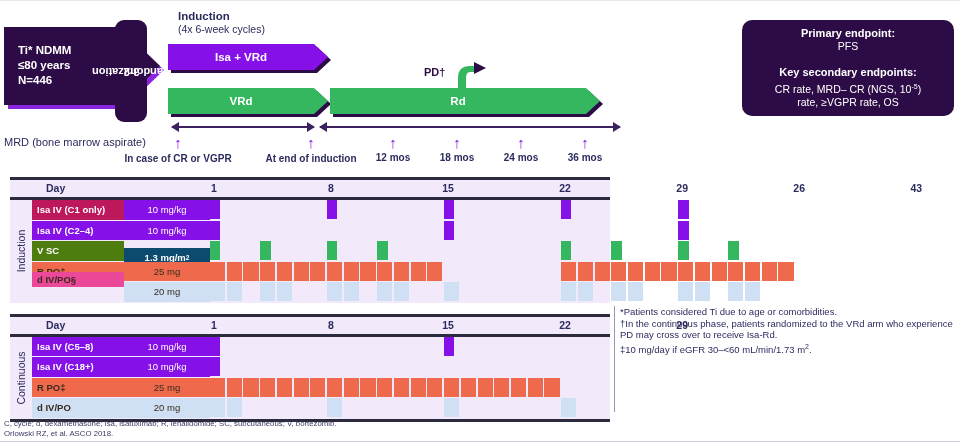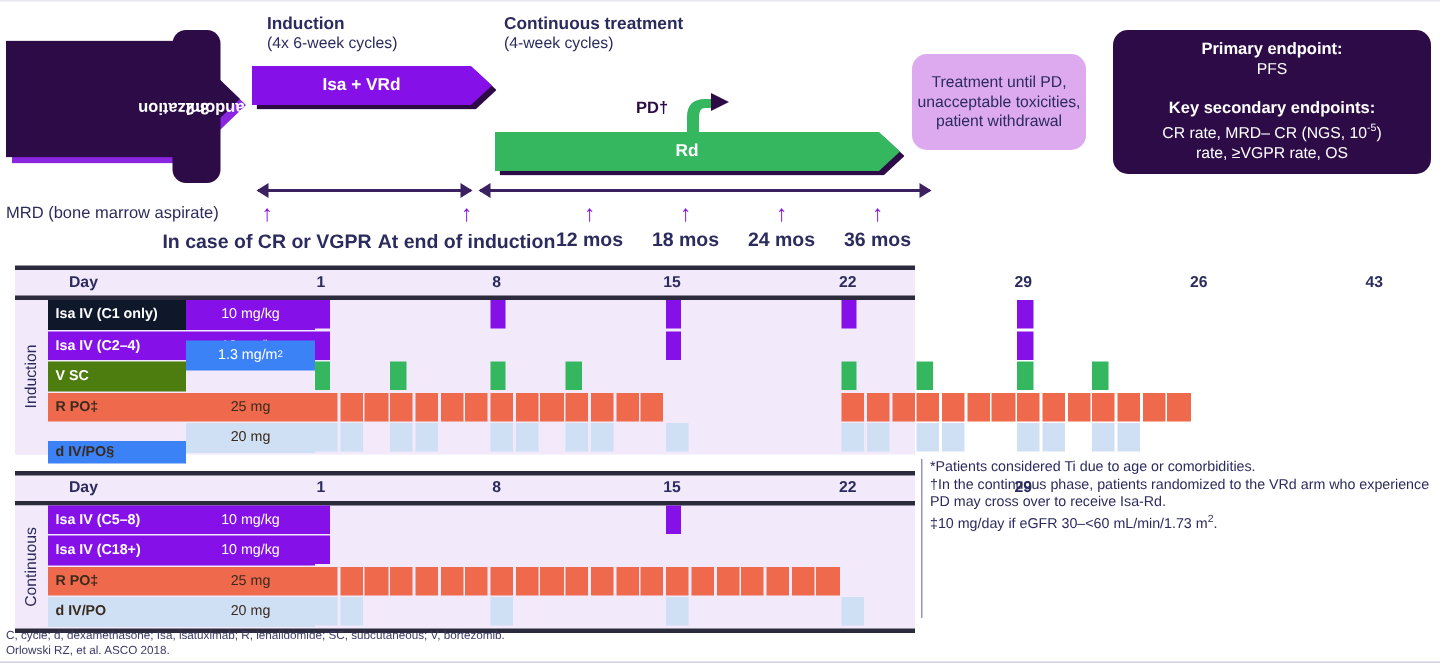--- a/index.html
+++ b/index.html
@@ -41,21 +41,21 @@
 
   
   .mrd-label{position:absolute;left:4px;top:136px;font-size:11px;font-weight:bold;color:#2b2b5e;}
   .mrd-label span{font-weight:normal;text-align:right;}
   .tl{position:absolute;height:1.6px;background:#3b2160;top:126px;}
   .tl i{position:absolute;top:-4px;width:0;height:0;border-top:5px solid transparent;border-bottom:5px solid transparent;}
   .tl i.l{left:-1px;border-right:8px solid #3b2160;}
   .tl i.r{right:-1px;border-left:8px solid #3b2160;}
   .tick{position:absolute;top:136px;transform:translateX(-50%);text-align:center;}
   .tick .arw{font-size:15px;color:#8510e8;line-height:13px;font-weight:bold;}
-  .tick .cap{font-size:13px;font-weight:bold;color:#2b2b5e;white-space:nowrap;margin-top:1px;}
+  .tick .cap{font-size:10px;font-weight:bold;color:#2b2b5e;white-space:nowrap;margin-top:1px;}
   .rule{position:absolute;left:10px;width:600px;height:3px;background:#2b2b3d;}
   .dayhdr{position:absolute;height:17px;}
   .dayhdr .dayword{position:absolute;left:36px;top:2px;font-size:10.5px;font-weight:bold;color:#2b2b5e;}
   .dayhdr .dnum{position:absolute;top:2px;transform:translateX(-50%);font-size:10.5px;font-weight:bold;color:#2b2b5e;}
   .rowband{position:absolute;left:10px;width:600px;}
   .sidelbl{position:absolute;left:10px;width:22px;background:#f2e9fb;}
   .sidelbl span{position:absolute;left:50%;top:50%;transform:translate(-50%,-50%) rotate(-90deg);
     white-space:nowrap;font-size:10.5px;color:#2b2b5e;}
   .namecell{position:absolute;left:32px;width:92px;font-size:9.5px;font-weight:bold;display:flex;align-items:center;padding-left:5px;box-sizing:border-box;}
   .dosecell{position:absolute;left:124px;width:86px;font-size:9.5px;display:flex;align-items:center;justify-content:center;}
@@ -77,58 +77,61 @@
 </head>
 <body>
 
 <div class="stage">
 
   <div class="topline"></div>
 
   <div class="entry-arrow">
     <div class="shadow"></div>
     <div class="body"></div>
+    <div class="txt">
+      <div>Ti* NDMM</div>
+      <div>≤80 years</div>
+      <div>N=446</div>
+    </div>
   </div>
 
   <div class="rand">
     <span>
       <span>Randomization</span><br><span>3:2</span>
     </span>
   </div>
 
   <div class="phase-hdr" style="left:178px;top:10px;">
     <span>Induction</span>
     <small>(4x 6-week cycles)</small>
   </div>
-  <div class="phase-hdr" style="left:336px;top:10px;">
-    <span>Continuous treatment</span>
-    <small>(4-week cycles)</small>
-  </div>
 
   <div class="bar arrowed" style="left:168px;top:44px;width:160px;">
     <div class="shadow"></div>
     <div class="fill purple"></div>
     <div class="lbl">Isa + VRd</div>
+  </div>
+  <div class="bar arrowed" style="left:168px;top:88px;width:160px;">
+    <div class="shadow"></div>
+    <div class="fill green"></div>
+    <div class="lbl">VRd</div>
   </div>
 
   <div class="bar arrowed" style="left:330px;top:88px;width:270px;">
     <div class="shadow"></div>
     <div class="fill green"></div>
     <div class="lbl">Rd</div>
   </div>
 
   <svg style="position:absolute;left:452px;top:62px;width:40px;height:32px;" viewBox="0 0 40 32">
     <path d="M6 32 L6 16 Q6 4 18 4 L24 4 L24 10 L18 10 Q14 10 14 16 L14 32 Z" fill="#35b760"></path>
     <path d="M22 0 L34 6 L22 12 Z" fill="#2d0b46"></path>
   </svg>
   <div class="pd-label" style="left:424px;top:66px;">PD†</div>
 
-  <div class="tubox">
-    <span>Treatment until PD, unacceptable toxicities, patient withdrawal</span>
-  </div>
 
   <div class="endbox">
     <b>Primary endpoint:</b><br>
     <span>PFS</span><br><br>
     <b>Key secondary endpoints:</b><br>
     <span>CR rate, MRD– CR (NGS, 10<sup style="font-size:7px">-5</sup>)<br>rate, ≥VGPR rate, OS</span>
   </div>
 
   <div class="mrd-label">
     <span>MRD</span>
@@ -182,34 +185,34 @@
         <div class="dnum" style="left: 321.04px;">8</div>
         <div class="dnum" style="left: 438.08px;">15</div>
         <div class="dnum" style="left: 555.12px;">22</div>
         <div class="dnum" style="left: 672.16px;">29</div>
         <div class="dnum" style="left: 789.2px;">26</div>
         <div class="dnum" style="left: 906.24px;">43</div>
       </div>
       <div class="sidelbl" style="top: 200px; height: 102.5px;">
         <span>Induction</span>
       </div>
-      <div class="namecell white" style="top: 200px; height: 19.5px; background: #0f172a;">Isa IV (C1 only)</div>
+      <div class="namecell white" style="top: 200px; height: 19.5px; background: #be185d;">Isa IV (C1 only)</div>
       <div class="dosecell white" style="top: 200px; height: 19.5px; background: rgb(133, 16, 232);">10 mg/kg</div>
       <div class="cell c-purple" style="left: 210px; top: 200px; height: 19px; width: 10.3664px;"></div>
       <div class="cell c-purple" style="left: 327.04px; top: 200px; height: 19px; width: 10.3664px;"></div>
       <div class="cell c-purple" style="left: 444.08px; top: 200px; height: 19px; width: 10.3664px;"></div>
       <div class="cell c-purple" style="left: 561.12px; top: 200px; height: 19px; width: 10.3664px;"></div>
       <div class="cell c-purple" style="left: 678.16px; top: 200px; height: 19px; width: 10.3664px;"></div>
       <div class="namecell white" style="top: 220.5px; height: 19.5px; background: rgb(133, 16, 232);">Isa IV (C2–4)</div>
       <div class="dosecell white" style="top: 220.5px; height: 19.5px; background: rgb(133, 16, 232);">10 mg/kg</div>
       <div class="cell c-purple" style="left: 210px; top: 220.5px; height: 19px; width: 10.3664px;"></div>
       <div class="cell c-purple" style="left: 444.08px; top: 220.5px; height: 19px; width: 10.3664px;"></div>
       <div class="cell c-purple" style="left: 678.16px; top: 220.5px; height: 19px; width: 10.3664px;"></div>
       <div class="namecell white" style="top: 241px; height: 19.5px; background: #4d7c0f;">V SC</div>
-      <div class="dosecell white" style="top: 227px; height: 19.5px; background: #3b82f6;">1.3 mg/m<sup style="font-size:6.5px">2</sup></div>
+      <div class="dosecell white" style="top: 248px; height: 19.5px; background: #0c4a6e; font-weight: bold;">1.3 mg/m<sup style="font-size:6.5px">2</sup></div>
       <div class="cell c-green" style="left: 210px; top: 241px; height: 19px; width: 10.3664px;"></div>
       <div class="cell c-green" style="left: 260.16px; top: 241px; height: 19px; width: 10.3664px;"></div>
       <div class="cell c-green" style="left: 327.04px; top: 241px; height: 19px; width: 10.3664px;"></div>
       <div class="cell c-green" style="left: 377.2px; top: 241px; height: 19px; width: 10.3664px;"></div>
       <div class="cell c-green" style="left: 561.12px; top: 241px; height: 19px; width: 10.3664px;"></div>
       <div class="cell c-green" style="left: 611.28px; top: 241px; height: 19px; width: 10.3664px;"></div>
       <div class="cell c-green" style="left: 678.16px; top: 241px; height: 19px; width: 10.3664px;"></div>
       <div class="cell c-green" style="left: 728.32px; top: 241px; height: 19px; width: 10.3664px;"></div>
       <div class="namecell dark" style="top: 261.5px; height: 19.5px; background: rgb(239, 106, 76);">R PO‡</div>
       <div class="dosecell dark" style="top: 261.5px; height: 19.5px; background: rgb(239, 106, 76);">25 mg</div>
@@ -234,21 +237,21 @@
       <div class="cell c-orange" style="left: 628px; top: 261.5px; height: 19px; width: 15.12px;"></div>
       <div class="cell c-orange" style="left: 644.72px; top: 261.5px; height: 19px; width: 15.12px;"></div>
       <div class="cell c-orange" style="left: 661.44px; top: 261.5px; height: 19px; width: 15.12px;"></div>
       <div class="cell c-orange" style="left: 678.16px; top: 261.5px; height: 19px; width: 15.12px;"></div>
       <div class="cell c-orange" style="left: 694.88px; top: 261.5px; height: 19px; width: 15.12px;"></div>
       <div class="cell c-orange" style="left: 711.6px; top: 261.5px; height: 19px; width: 15.12px;"></div>
       <div class="cell c-orange" style="left: 728.32px; top: 261.5px; height: 19px; width: 15.12px;"></div>
       <div class="cell c-orange" style="left: 745.04px; top: 261.5px; height: 19px; width: 15.12px;"></div>
       <div class="cell c-orange" style="left: 761.76px; top: 261.5px; height: 19px; width: 15.12px;"></div>
       <div class="cell c-orange" style="left: 778.48px; top: 261.5px; height: 19px; width: 15.12px;"></div>
-      <div class="namecell dark" style="top: 294px; height: 15px; background: #3b82f6;">d IV/PO§</div>
+      <div class="namecell dark" style="top: 272px; height: 15px; background: #ec4899;">d IV/PO§</div>
       <div class="dosecell dark" style="top: 282px; height: 19.5px; background: rgb(207, 224, 245);">20 mg</div>
       <div class="cell c-blue" style="left: 210px; top: 282px; height: 19px; width: 15.12px;"></div>
       <div class="cell c-blue" style="left: 226.72px; top: 282px; height: 19px; width: 15.12px;"></div>
       <div class="cell c-blue" style="left: 260.16px; top: 282px; height: 19px; width: 15.12px;"></div>
       <div class="cell c-blue" style="left: 276.88px; top: 282px; height: 19px; width: 15.12px;"></div>
       <div class="cell c-blue" style="left: 327.04px; top: 282px; height: 19px; width: 15.12px;"></div>
       <div class="cell c-blue" style="left: 343.76px; top: 282px; height: 19px; width: 15.12px;"></div>
       <div class="cell c-blue" style="left: 377.2px; top: 282px; height: 19px; width: 15.12px;"></div>
       <div class="cell c-blue" style="left: 393.92px; top: 282px; height: 19px; width: 15.12px;"></div>
       <div class="cell c-blue" style="left: 444.08px; top: 282px; height: 19px; width: 15.12px;"></div>

